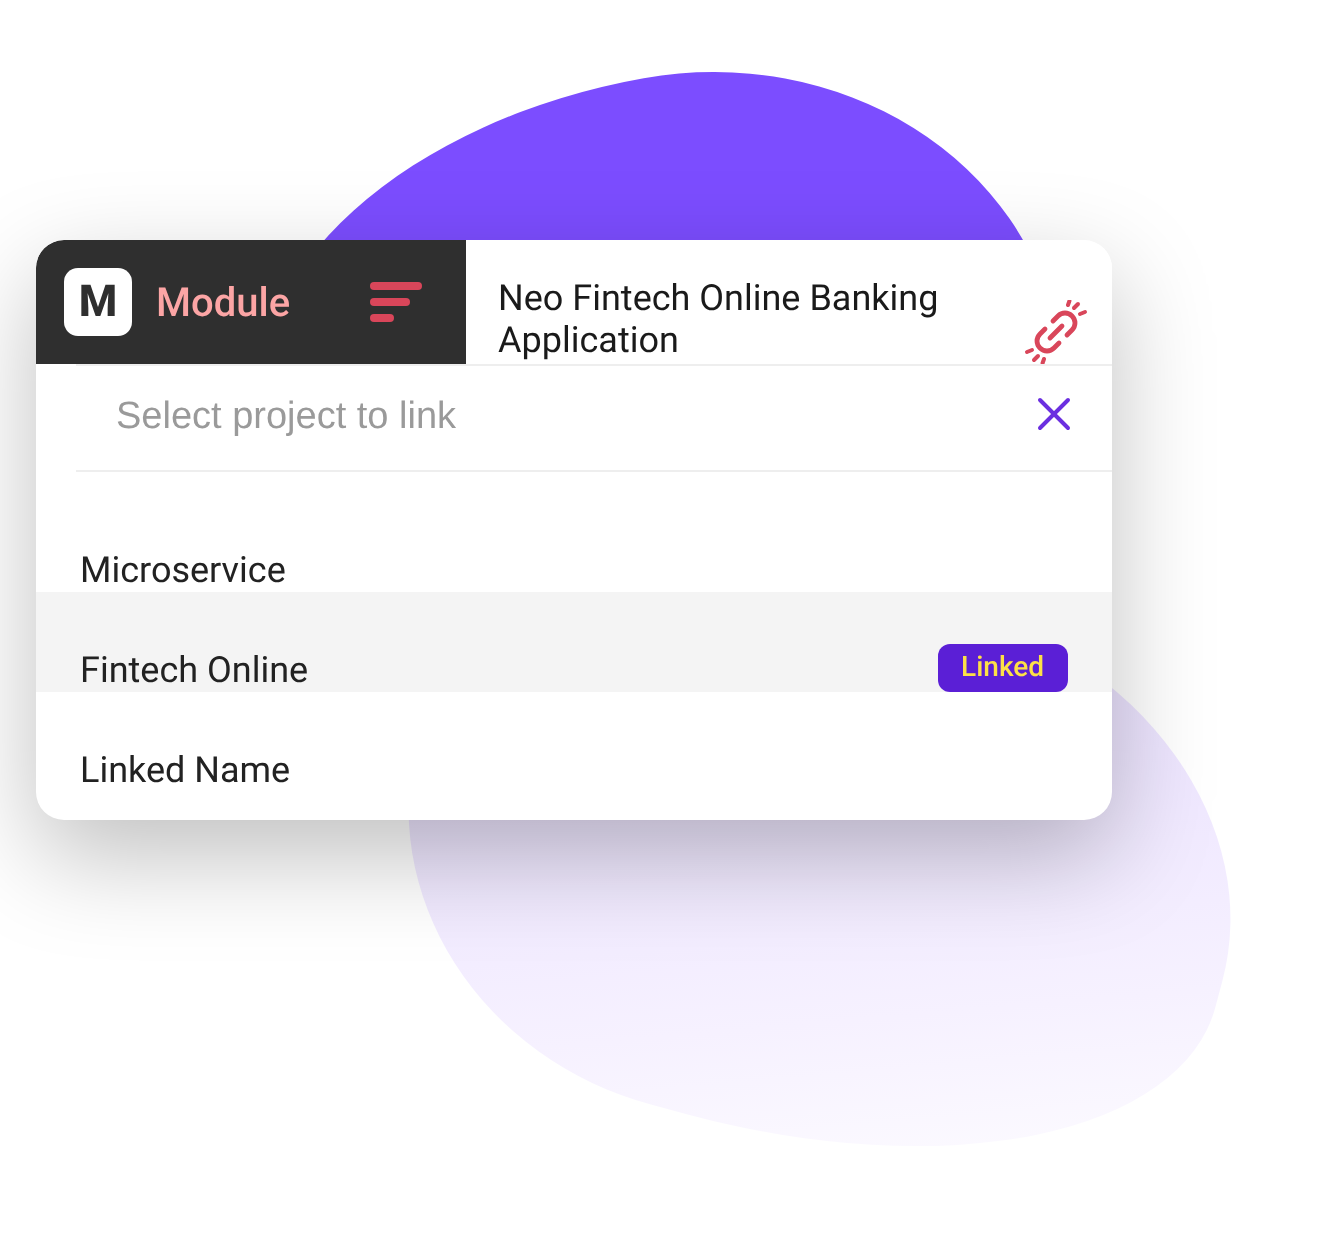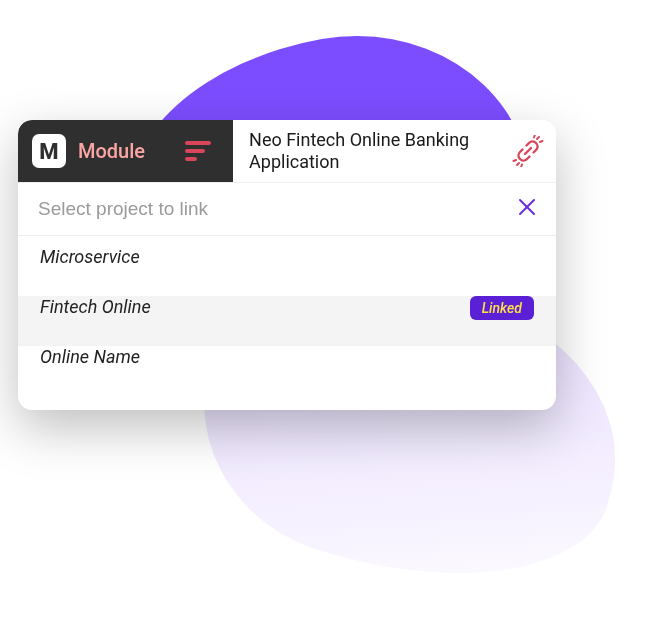--- a/index.html
+++ b/index.html
@@ -85,65 +85,65 @@
     height: 4px;
     background: #d9465a;
     border-radius: 2px;
   }
   .filter-icon span:nth-child(1){ width: 26px; }
   .filter-icon span:nth-child(2){ width: 20px; }
   .filter-icon span:nth-child(3){ width: 12px; }
   .header-right {
     flex: 1;
     display: flex;
-    align-items: center;
+    align-items: flex-end;
     padding: 0 12px 0 16px;
     background: #fff;
     border-top-right-radius: 14px;
   }
   .project-title {
     font-size: 18px;
     line-height: 1.2;
     color: #1a1a1a;
     font-weight: 400;
     flex: 1;
   }
   .link-icon svg { display: block; }
   .search-row {
     display: flex;
     align-items: center;
     padding: 0 20px;
     height: 54px;
     border-top: 1px solid #eee;
     border-bottom: 1px solid #eee;
+    margin-left: 20px;
   }
   .search-input {
     flex: 1;
     border: none;
     outline: none;
     font-size: 19px;
     color: #333;
     background: transparent;
   }
   .search-input::placeholder { color: #9a9a9a; }
   .close-icon {
     color: #6b2fe0;
     cursor: pointer;
   }
   .list { padding: 10px 0 14px 0; }
   .list-item {
     display: flex;
-    align-items: flex-start;
+    align-items: flex-end;
     justify-content: space-between;
     padding: 0 22px;
     height: 50px;
     font-size: 18px;
     color: #222;
     cursor: pointer;
-    font-style: italic;
   }
   .list-item.selected { background: #f4f4f4; gap: 16px; }
   .badge {
     background: #5b1fd6;
     color: #fde047;
     font-size: 14px;
     font-weight: 500;
     padding: 4px 12px;
     border-radius: 6px;
   }
@@ -195,16 +195,16 @@
 
   <div class="list">
     <div class="list-item">
       <span>Microservice</span>
     </div>
     <div class="list-item selected">
       <span>Fintech Online</span>
       <span class="badge">Linked</span>
     </div>
     <div class="list-item">
-      <span>Online Name</span>
+      <span>Linked Name</span>
     </div>
   </div>
 </div>
 
 </body></html>

